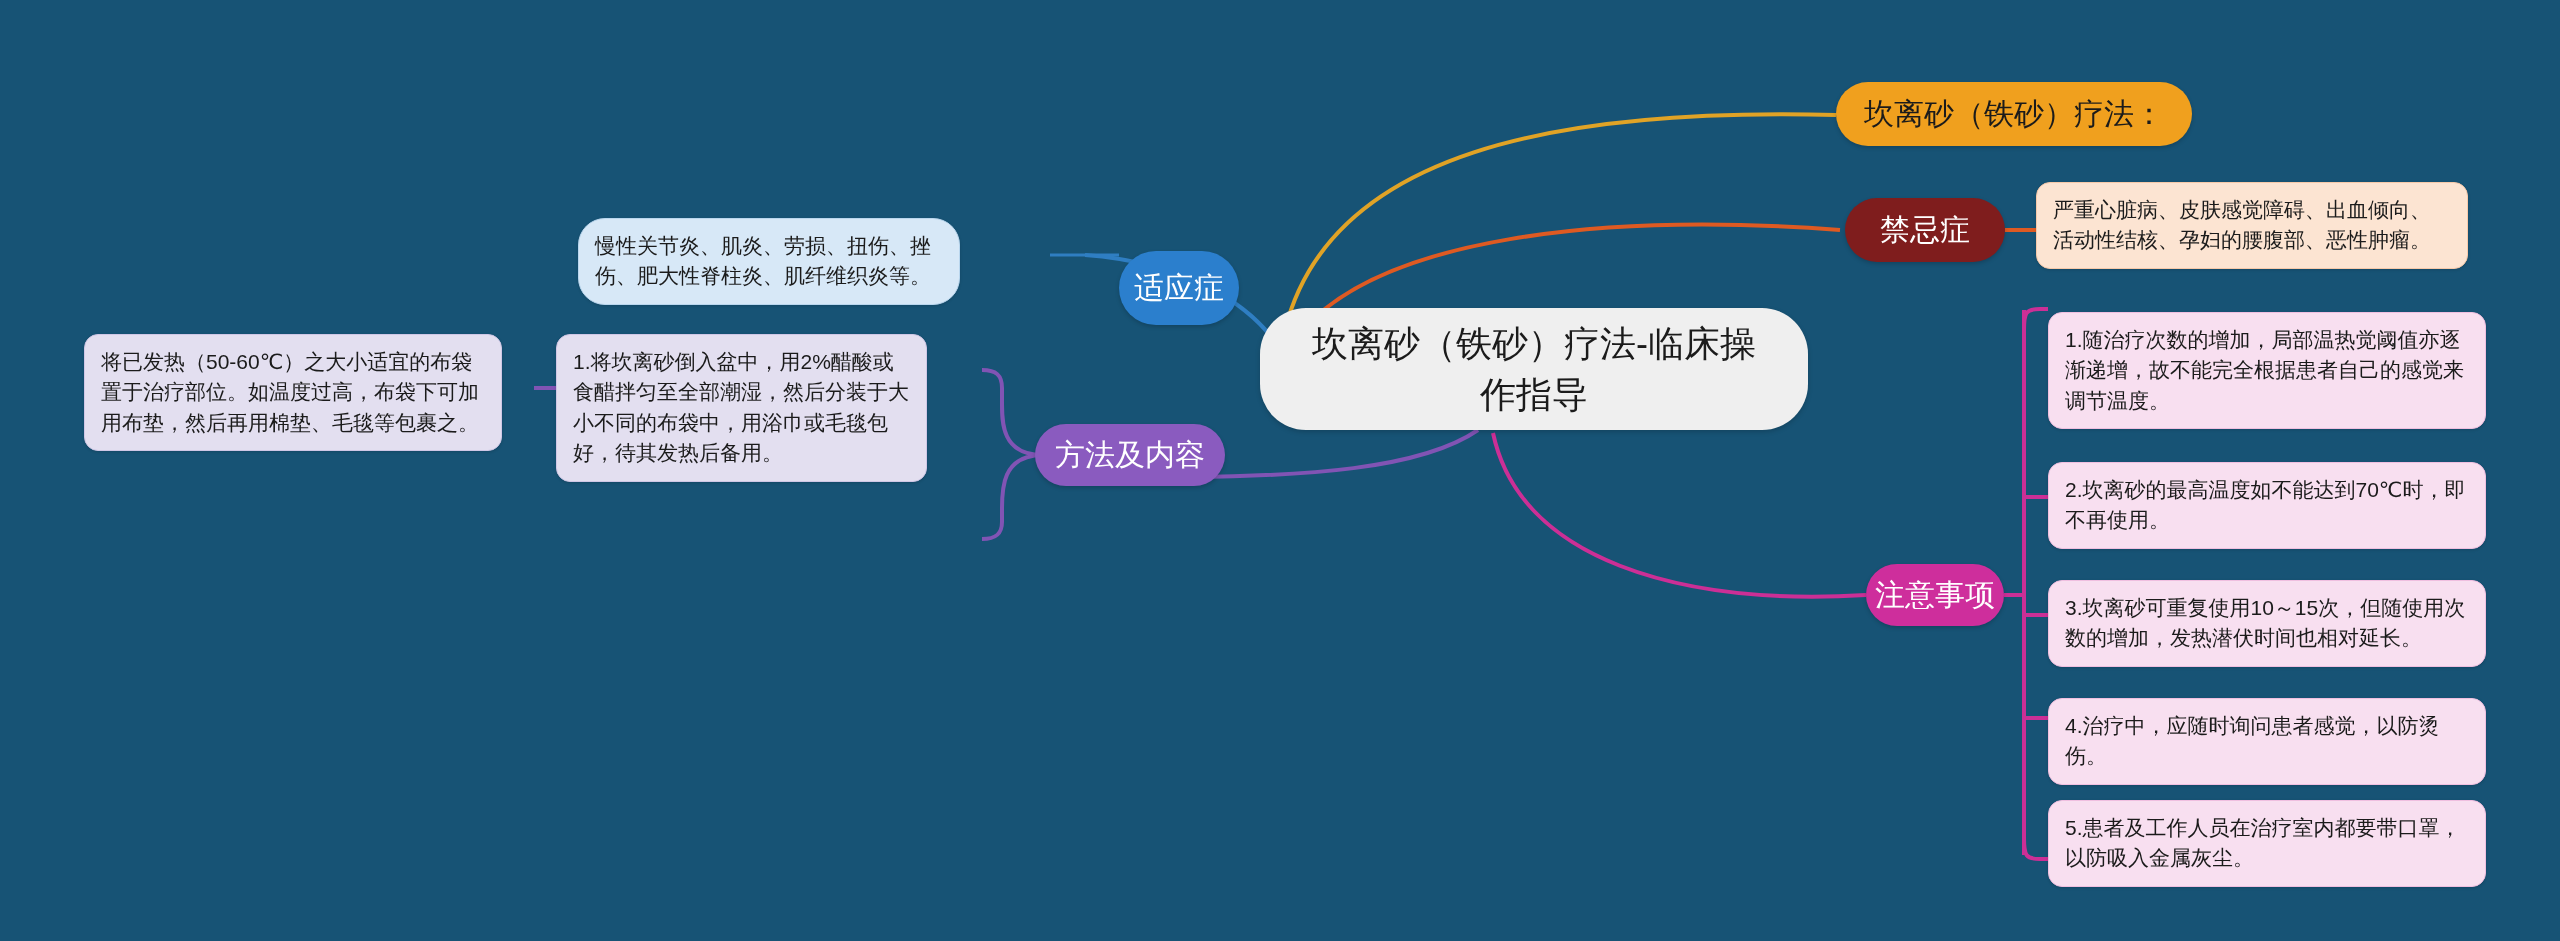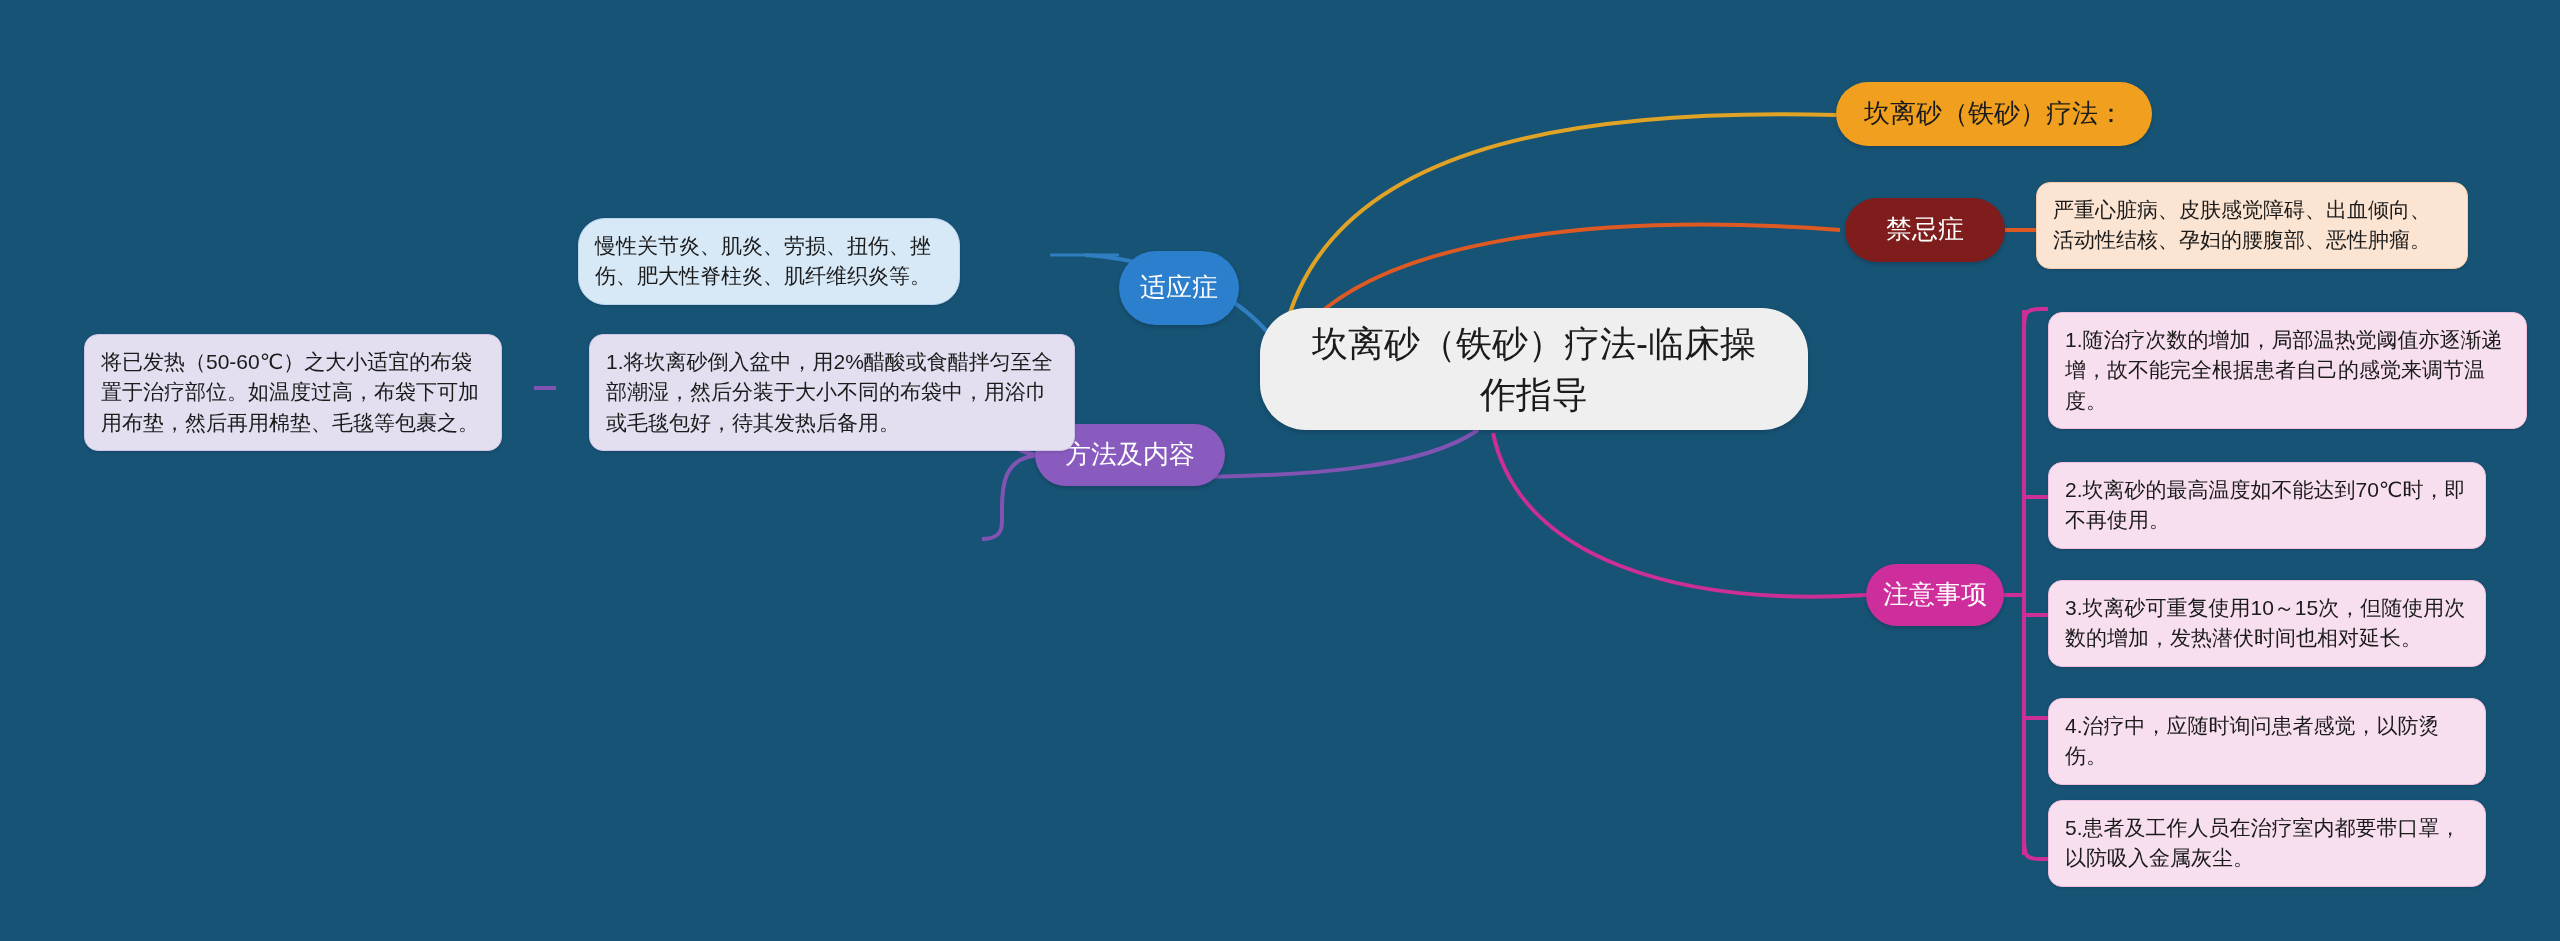--- a/index.html
+++ b/index.html
@@ -31,21 +31,21 @@
     line-height: 1.42;
     padding: 22px 40px;
     justify-content: center;
     box-shadow: 0 2px 5px rgba(0,0,0,.18);
   }
 
   
   .pill {
     border-radius: 40px;
     color: #ffffff;
-    font-size: 26px;
+    font-size: 30px;
     line-height: 1.2;
     padding: 16px 28px;
     justify-content: center;
     white-space: nowrap;
     box-shadow: 0 2px 4px rgba(0,0,0,.18);
   }
   .pill.amber   { background: #f0a01e; color: #1b1b1b; }
   .pill.orange  { background: #7f1d1d; }
   .pill.blue    { background: #2b7fcd; }
   .pill.purple  { background: #8a5bbf; }
@@ -124,34 +124,34 @@
     <span>适应症</span>
   </div>
   <div class="leaf ice" style="position:absolute; left:578px; top:218px; width:382px;border-radius:27px;">
     <span>慢性关节炎、肌炎、劳损、扭伤、挫伤、肥大性脊柱炎、肌纤维织炎等。</span>
   </div>
 
   <div class="node pill purple" style="left:1035px; top:424px; height:62px; width:190px;">
     <span>方法及内容</span>
   </div>
 
-  <div class="leaf lilac" style="position:absolute; left:556px; top:334px; width:486px;margin-left:33px;">
+  <div class="leaf lilac" style="position:absolute; left:556px; top:334px; width:371px;">
     <span>1.将坎离砂倒入盆中，用2%醋酸或食醋拌匀至全部潮湿，然后分装于大小不同的布袋中，用浴巾或毛毯包好，待其发热后备用。</span>
   </div>
 
 
   <div class="leaf lilac" style="position:absolute; left:84px; top:334px; width:418px;">
     <span>将已发热（50-60℃）之大小适宜的布袋置于治疗部位。如温度过高，布袋下可加用布垫，然后再用棉垫、毛毯等包裹之。</span>
   </div>
 
   <div class="node pill magenta" style="left:1866px; top:564px; height:62px; width:138px;">
     <span>注意事项</span>
   </div>
 
-  <div class="leaf pink" style="position:absolute; left:2048px; top:312px; width:479px;">
+  <div class="leaf pink" style="position:absolute; left:2048px; top:312px; width:438px;">
     <span>1.随治疗次数的增加，局部温热觉阈值亦逐渐递增，故不能完全根据患者自己的感觉来调节温度。</span>
   </div>
 
   <div class="leaf pink" style="position:absolute; left:2048px; top:462px; width:438px;">
     <span>2.坎离砂的最高温度如不能达到70℃时，即不再使用。</span>
   </div>
 
   <div class="leaf pink" style="position:absolute; left:2048px; top:580px; width:438px;">
     <span>3.坎离砂可重复使用10～15次，但随使用次数的增加，发热潜伏时间也相对延长。</span>
   </div>

